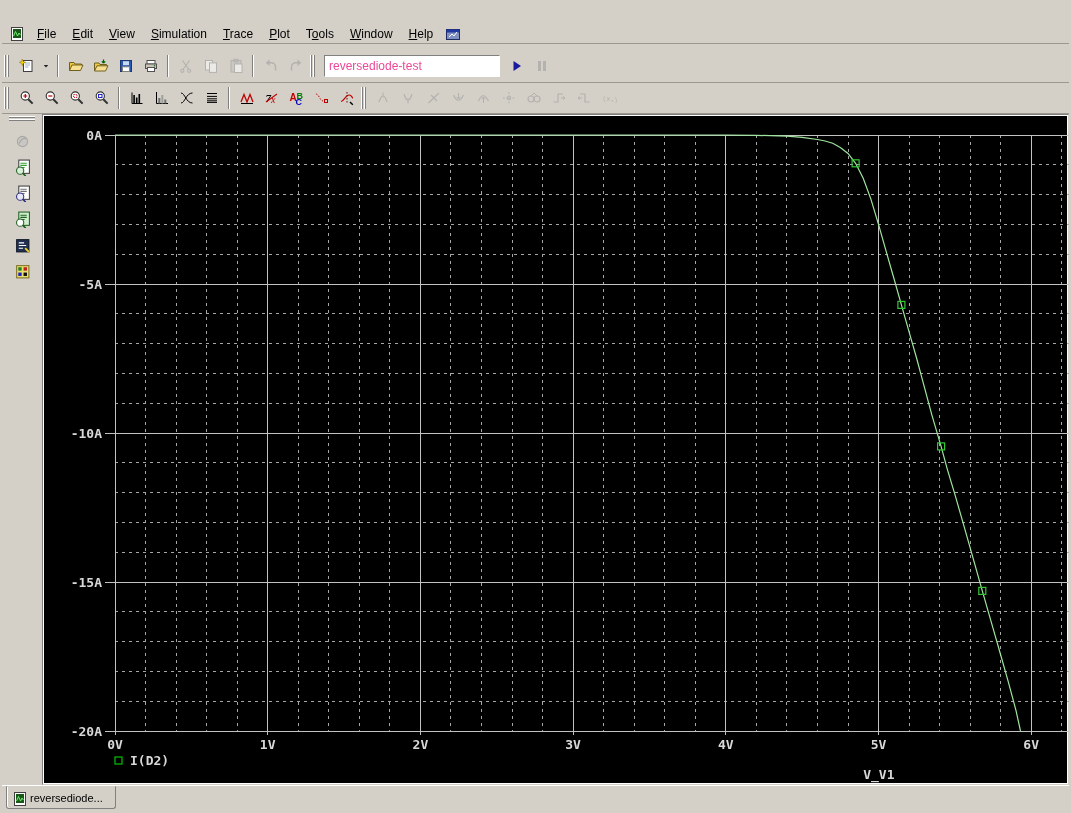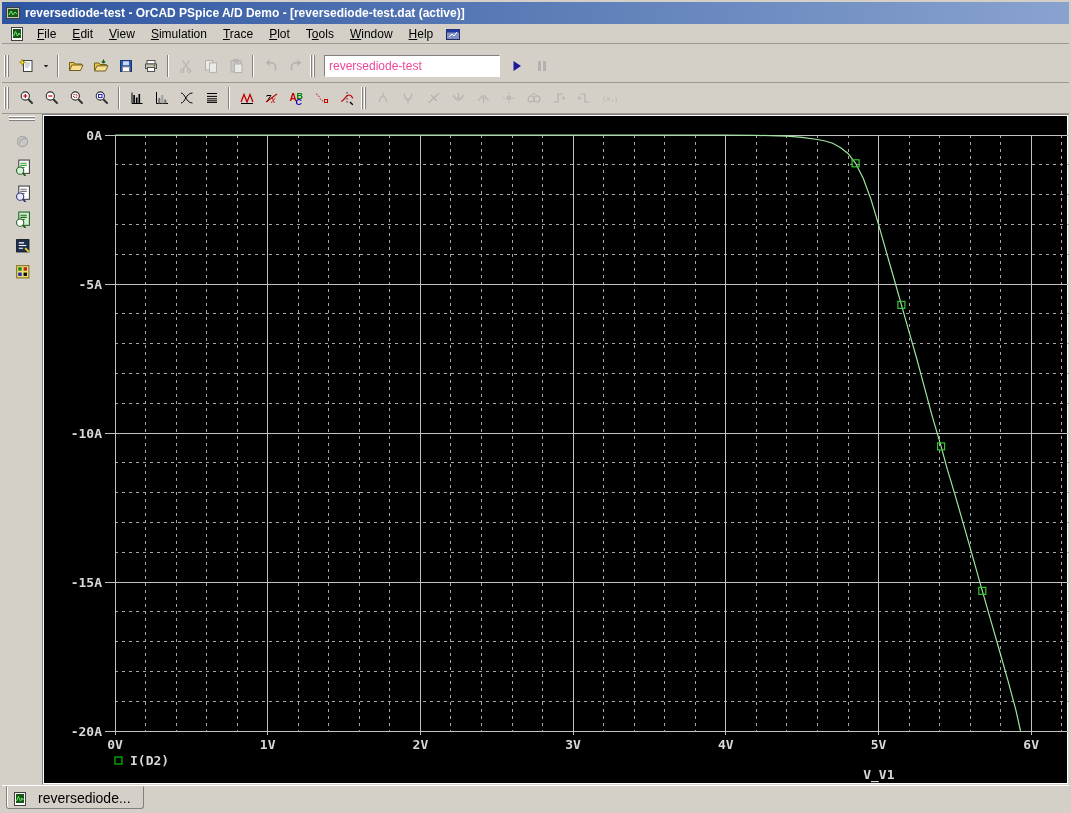--- a/index.html
+++ b/index.html
@@ -85,41 +85,33 @@
   .client-inner {
     position:absolute; inset:0; border:1px solid #FFFFFF; background:#000000;
   }
   .client-inner svg { display:block; }
   
   .tabbar {
     position:absolute; left:0; right:0; bottom:0; height:26px; background:#D4D0C8;
     border-top:1px solid #FFFFFF; display:flex; align-items:flex-start; padding-left:4px;
   }
   .wtab {
-    height:23px; margin-top:0; display:flex; align-items:center; gap:12px;
-    padding:0 12px 0 5px; background:#D4D0C8; font-size:14px; color:#000;
+    height:23px; margin-top:0; display:flex; align-items:center; gap:4px;
+    padding:0 12px 0 5px; background:#D4D0C8; font-size:11px; color:#000;
     border:1px solid #808080; border-top:1px solid #D4D0C8;
     border-radius:0 0 3px 3px; box-shadow:inset 1px 0 0 #FFFFFF; cursor:default;
   }
   .wtab .icon16 { width:14px; height:14px; }
   .disabled { filter:grayscale(1) opacity(.55); }
 </style>
 </head>
 <body>
 
 <div id="app">
 
-  <div class="titlebar">
-    <span class="icon16" id="app-icon"><svg class="" viewBox="0 0 16 16" width="16" height="16">
-          <rect x="1.5" y="2.5" width="13" height="11" fill="#C8C4B8" stroke="#404040"></rect>
-          <rect x="3" y="4" width="10" height="8" fill="#185818"></rect>
-          <path d="M4 10 L6 6 L8 10 L10 7 L12 9" stroke="#70F070" fill="none"></path>
-        </svg></span>
-    <span class="title-text">reversediode-test - OrCAD PSpice A/D Demo  - [reversediode-test.dat (active)]</span>
-  </div>
 
   <div class="menubar">
     <span class="icon16" id="menu-doc-icon"><svg class="" viewBox="0 0 16 16" width="16" height="16">
           <rect x="2.5" y="1.5" width="11" height="13" fill="#FFFFFF" stroke="#404040"></rect>
           <rect x="4" y="3" width="8" height="9" fill="#185818"></rect>
           <path d="M4.6 10 L6.5 5.5 L8.5 10 L10 7 L11.4 9" stroke="#70F070" fill="none"></path>
         </svg></span>
     <div id="menu-items" style="display:flex;">
         <span class="menu-item"><u>F</u>ile</span>
         <span class="menu-item"><u>E</u>dit</span>

